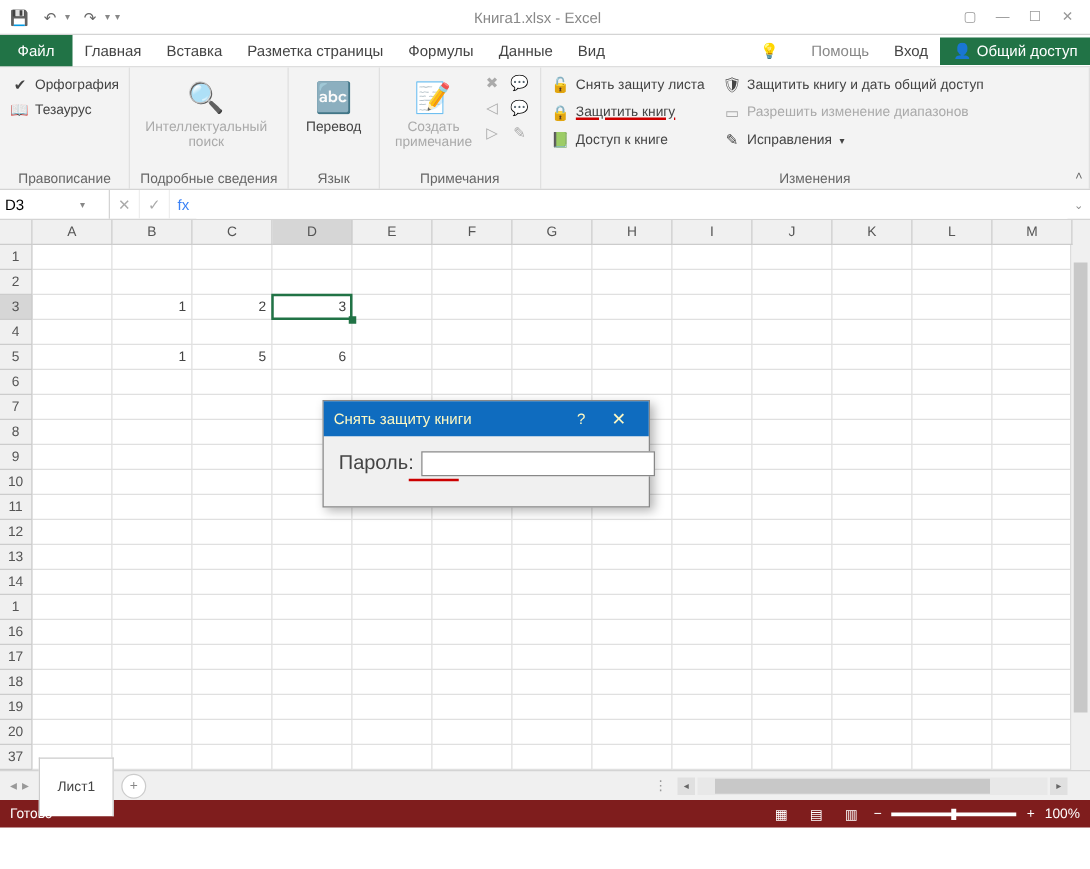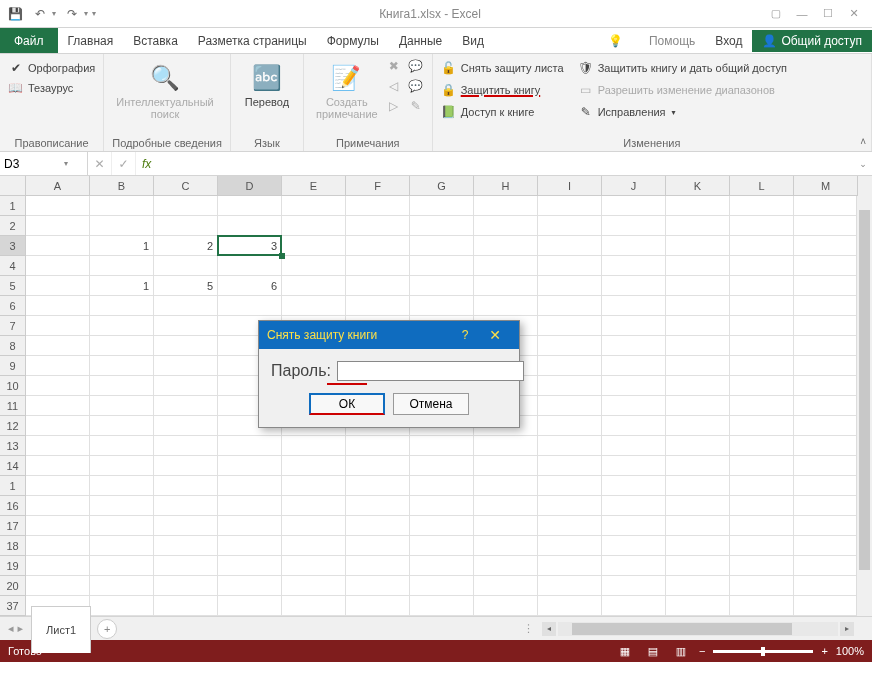--- a/index.html
+++ b/index.html
@@ -37,21 +37,21 @@
   .mini-icon { width: 16px; height: 16px; display: inline-flex; align-items: center; justify-content: center; font-size: 12px; }
   .collapse-caret { position: absolute; right: 6px; bottom: 4px; font-size: 10px; color: #666; }
   .underlined-red { text-decoration: underline; text-decoration-color: #c00; text-decoration-thickness: 2px; }
   
   
   .formula-row { height: 24px; border-bottom: 1px solid #d4d4d4; display: flex; align-items: stretch; background: #fff; }
   .name-box { width: 88px; border-right: 1px solid #d4d4d4; display: flex; align-items: center; padding: 0 4px; }
   .name-box input { border: none; width: 60px; font-size: 12px; outline: none; }
   .name-drop { font-size: 8px; color: #888; }
   .fb-btn { width: 24px; display: flex; align-items: center; justify-content: center; color: #aaa; border-right: 1px solid #eee; }
-  .fx { font-style: italic; color: #4d7c0f; padding: 0 6px; display: flex; align-items: center; }
+  .fx { color: #3b82f6; padding: 0 6px; display: flex; align-items: center; }
   .formula-input { flex: 1; border: none; outline: none; }
   .fb-expand { width: 18px; display: flex; align-items: center; justify-content: center; color: #888; font-size: 9px; }
   
   
   .grid-wrap { position: relative; height: 440px; background: #fff; display: flex; flex-direction: column; }
   .col-headers { display: flex; height: 20px; background: #f0f0f0; }
   .corner { width: 26px; border-right: 1px solid #ccc; border-bottom: 1px solid #ccc; background: #f0f0f0; }
   .ch { width: 64px; border-right: 1px solid #ccc; border-bottom: 1px solid #ccc; text-align: center; font-size: 11px; color: #555; line-height: 20px; }
   .ch.sel { background: #d6d6d6; }
   .grid-body { display: flex; flex: 1; overflow: hidden; }
@@ -79,21 +79,21 @@
   
   
   .status-bar { height: 22px; background: #7f1d1d; color: #fff; display: flex; align-items: center; padding: 0 8px; font-size: 11px; }
   .status-right { margin-left: auto; display: flex; align-items: center; gap: 8px; }
   .view-btn { width: 20px; height: 16px; display: flex; align-items: center; justify-content: center; }
   .zoom-slider { width: 100px; height: 3px; background: #fff; position: relative; }
   .zoom-thumb { position: absolute; left: 48px; top: -3px; width: 4px; height: 9px; background: #fff; }
   
   
   .dialog { position: absolute; left: 258px; top: 320px; width: 262px; background: #f0f0f0; border: 1px solid #888; box-shadow: 3px 3px 8px rgba(0,0,0,0.3); }
-  .dlg-title { background: #0f6cbf; color: #fde047; height: 28px; display: flex; align-items: center; padding: 0 8px; font-size: 12px; }
+  .dlg-title { background: #0f6cbf; color: #fef9c3; height: 28px; display: flex; align-items: center; padding: 0 8px; font-size: 12px; }
   .dlg-title-text { flex: 1; }
   .dlg-help { width: 28px; text-align: center; }
   .dlg-close { width: 32px; text-align: center; font-size: 14px; }
   .dlg-body { padding: 12px; }
   .dlg-row1 { display: flex; align-items: center; gap: 6px; margin-bottom: 12px; }
   .dlg-row1 label { font-size: 16px; }
   .dlg-row1 input { flex: 1; border: 1px solid #888; height: 20px; padding: 0 4px; }
   .dlg-underline { height: 2px; background: #c00; width: 40px; margin-top: -10px; margin-left: 56px; margin-bottom: 8px; }
   .dlg-buttons { display: flex; gap: 8px; justify-content: center; }
   .dlg-btn { width: 76px; height: 22px; border: 1px solid #999; background: #f8f8f8; font-size: 12px; }
@@ -644,18 +644,14 @@
     <span class="dlg-title-text">Снять защиту книги</span>
     <span class="dlg-help">?</span>
     <span class="dlg-close">✕</span>
   </div>
   <div class="dlg-body">
     <div class="dlg-row1">
       <label>Пароль:</label>
       <input type="password" style="">
     </div>
     <div class="dlg-underline"></div>
-    <div class="dlg-buttons">
-      <button class="dlg-btn default">ОК</button>
-      <button class="dlg-btn">Отмена</button>
-    </div>
   </div>
 </div>
 
 </body></html>

